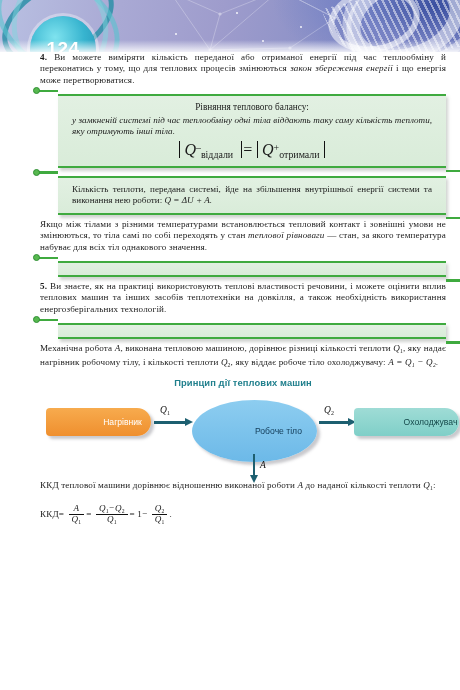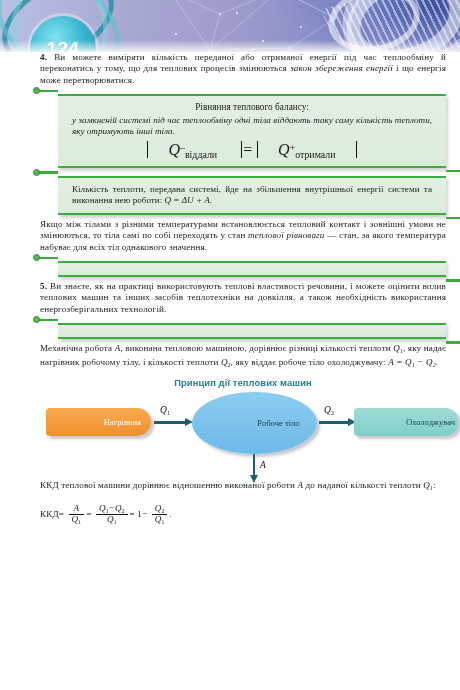--- a/index.html
+++ b/index.html
@@ -115,48 +115,48 @@
   .gbox .gtext{
     display:block; font-size:9.1px; line-height:11.6px; text-align:justify;
   }
   .gbox .gtext.ital{ font-style:italic; }
   .gbox .gcenter{ display:block; text-align:center; margin-top:3px; }
 
   
   .formula{ font-family:"Liberation Serif", serif; font-style:italic; }
   .sub{ font-size:.62em; vertical-align:-.28em; font-style:normal;}
   .sup{ font-size:.62em; vertical-align:.42em; font-style:normal;}
-  .bar{ border-left:1.1px solid #111; border-right:1.1px solid #111; padding:0 20px; }
+  .bar{ border-left:1.1px solid #111; border-right:1.1px solid #111; padding:0 4px; }
 
   .frac{ display:inline-block; vertical-align:middle; text-align:center; font-style:italic;
          line-height:1.05; margin:0 2px; position:relative; top:-0.5px;}
   .frac .n{ display:block; padding:0 3px; }
   .frac .d{ display:block; padding:0 3px; border-top:1px solid #111; }
 
   
   .dtitle{
     text-align:center; color:#1f7f8c; font-weight:bold;
     font-family:"Liberation Sans", sans-serif;
     font-size:9.4px; margin:6px 0 2px 0; letter-spacing:.1px;
   }
 
   
   .diagram{ position:relative; width:420px; height:90px; margin-left:-26px; }
   .dshape{
     position:absolute; display:flex; align-items:center; justify-content:center;
-    font-family:Liberation Serif, serif; font-size:8.6px; color:#ffffff;
+    font-family:Liberation Sans, sans-serif; font-size:8.6px; color:#ffffff;
     box-shadow:3px 3px 3px rgba(120,120,130,.4);
     padding-left:48px;
   }
   .heater{
     left:32px; top:18px; width:105px; height:28px; border-radius:4px 14px 14px 4px;
     background:linear-gradient(to bottom,#f7ab4e,#ef8f2e);
   }
   .working{
-    left:178px; top:2px; width:125px; height:62px; border-radius:50%;
+    left:178px; top:10px; width:125px; height:62px; border-radius:50%;
     background:linear-gradient(to bottom,#8dcdf0,#6cb9e8);
     color:#123b57; font-size:8.6px;
   }
   .cooler{
     left:340px; top:18px; width:105px; height:28px; border-radius:4px 14px 14px 4px;
     background:linear-gradient(to bottom,#9fdcd6,#7fcfc8);
     color:#14484a;
   }
   .arrow{ position:absolute; background:#1d5f70; height:2.4px; }
   .arrow::after{

